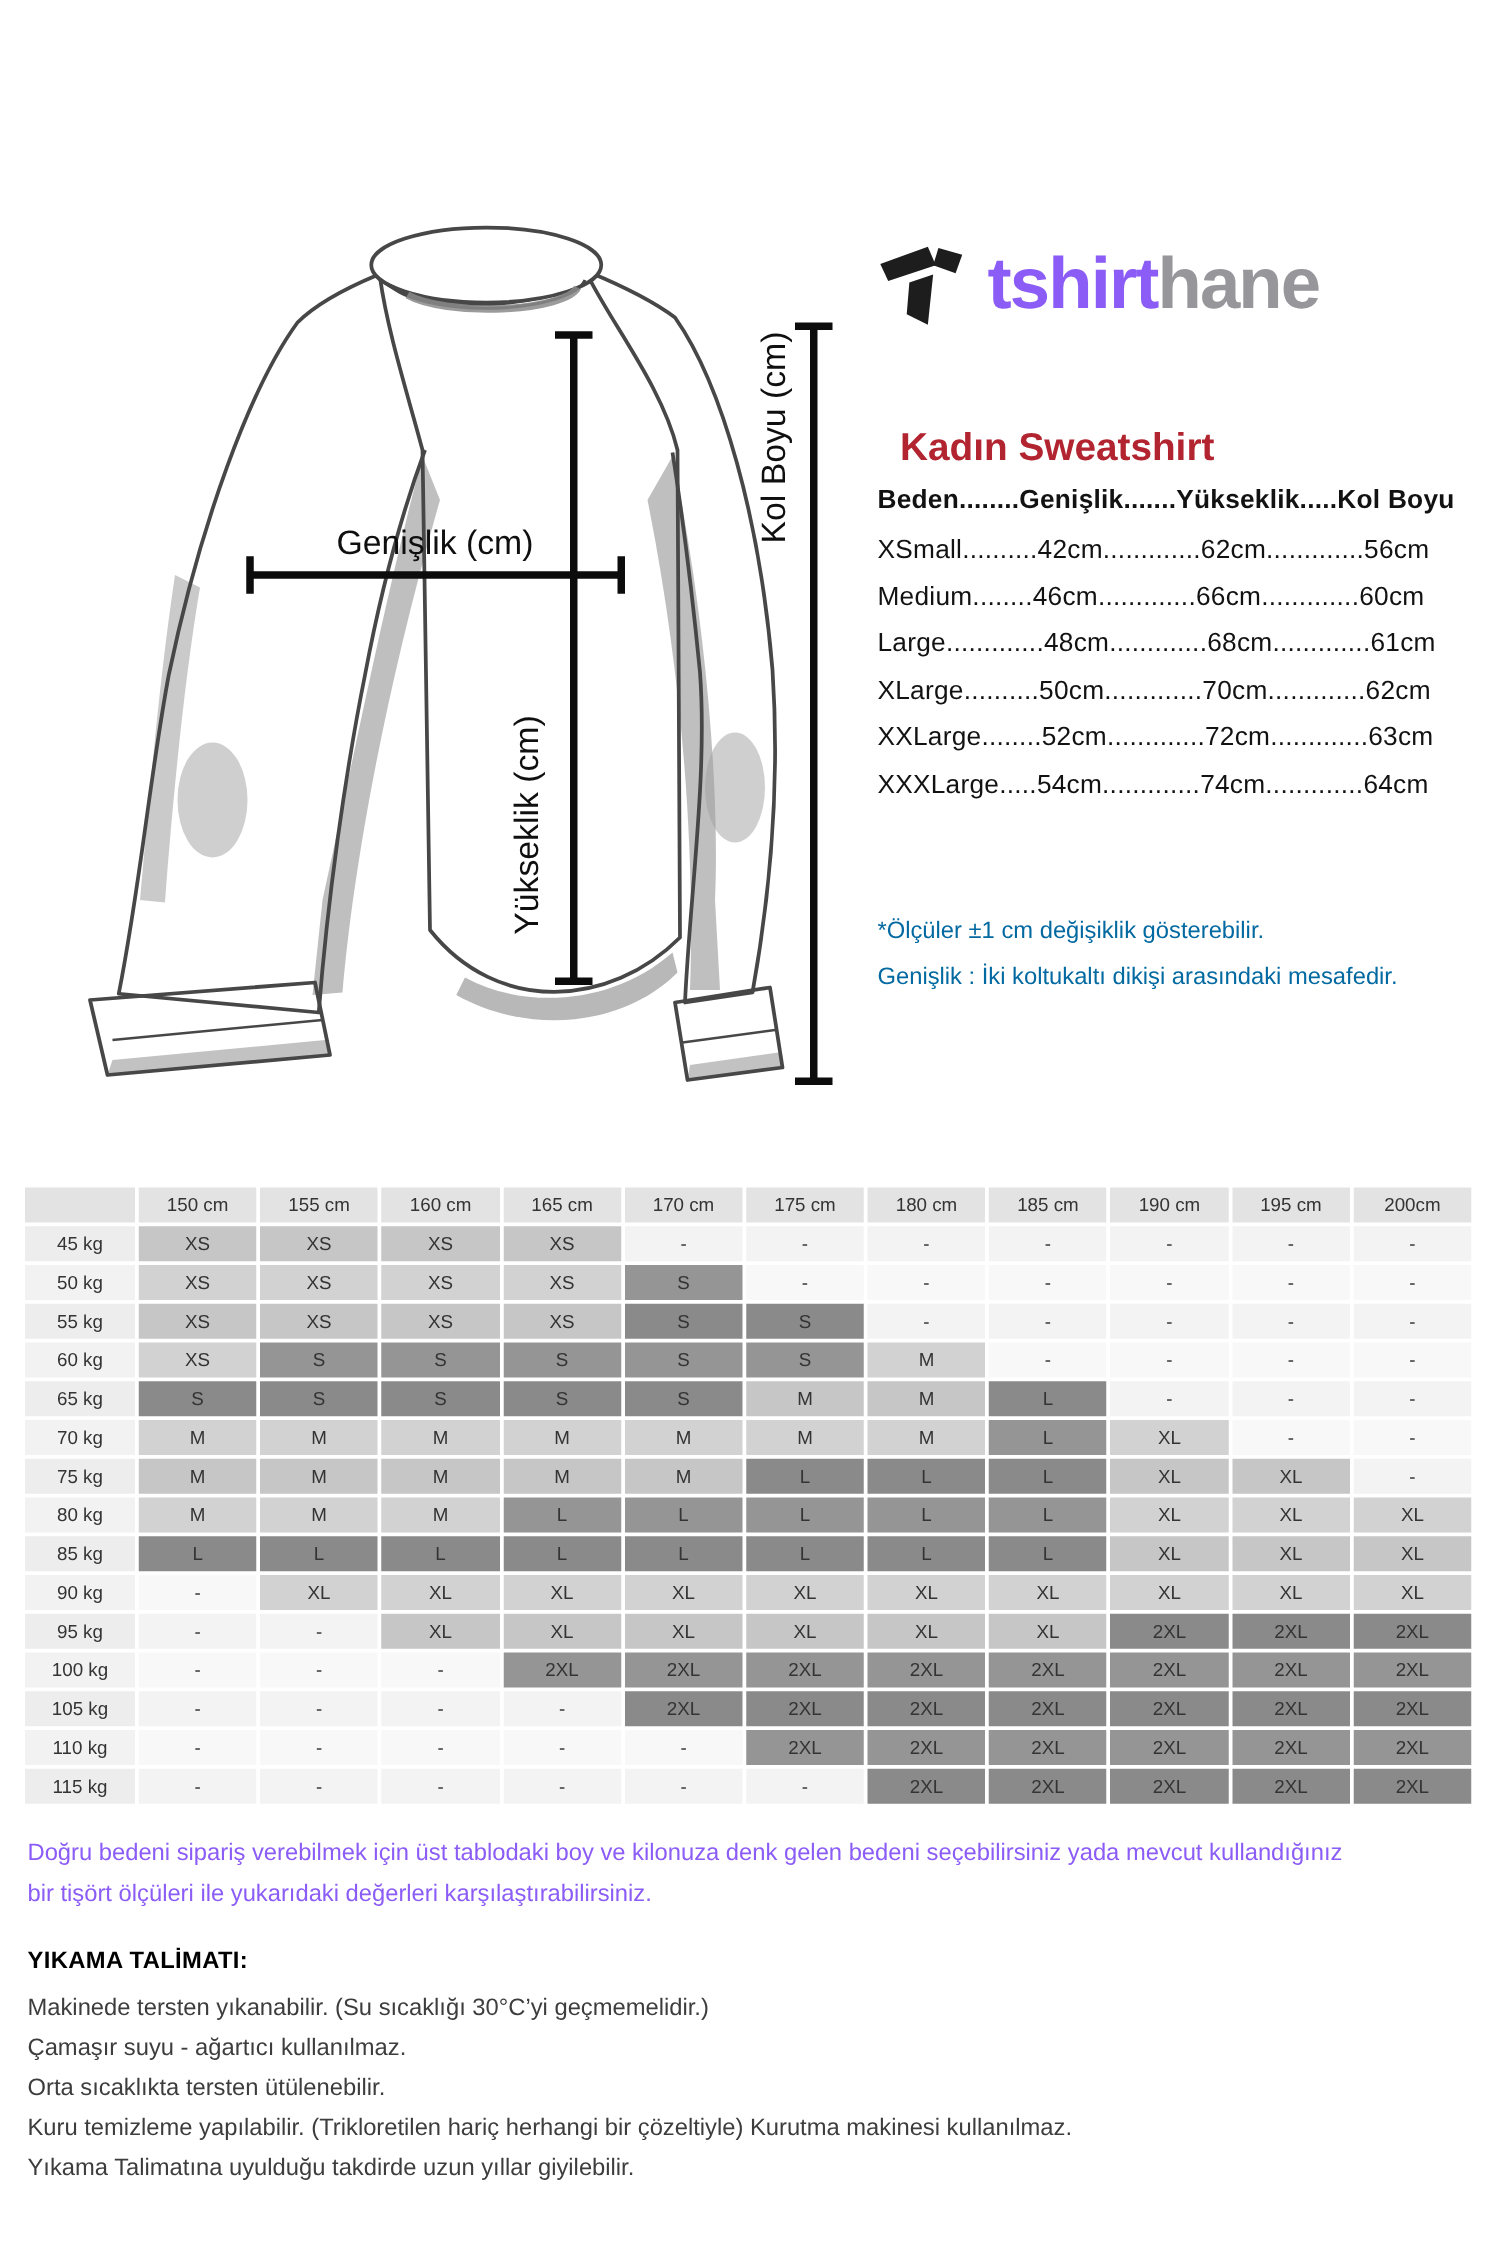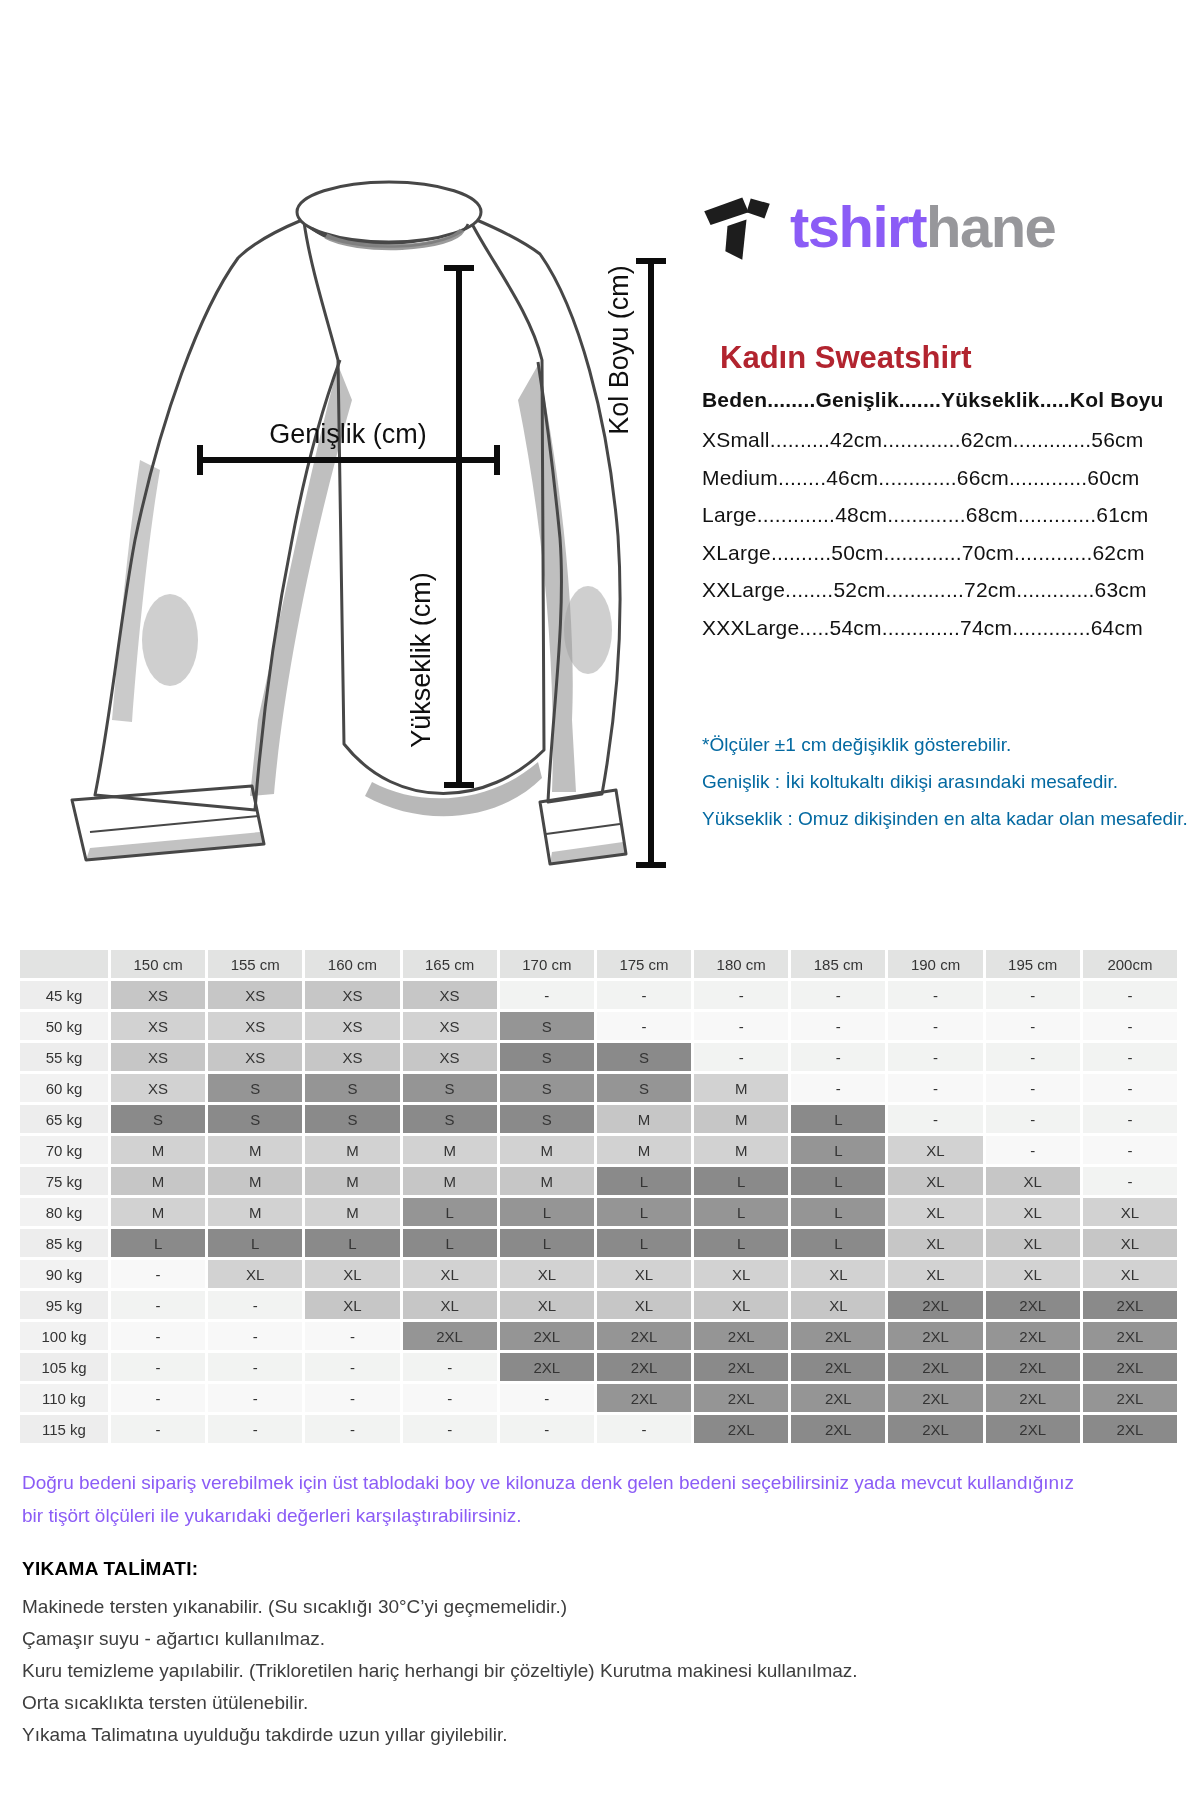--- a/index.html
+++ b/index.html
@@ -125,21 +125,20 @@
         <div class="sl-row">Large.............48cm.............68cm.............61cm</div>
         <div class="sl-row">XLarge..........50cm.............70cm.............62cm</div>
         <div class="sl-row">XXLarge........52cm.............72cm.............63cm</div>
         <div class="sl-row">XXXLarge.....54cm.............74cm.............64cm</div>
       </div>
   </div>
 
   <div class="abs notes" id="notes">
       <div class="note-line">*Ölçüler ±1 cm değişiklik gösterebilir.</div>
       <div class="note-line">Genişlik : İki koltukaltı dikişi arasındaki mesafedir.</div>
-      <div class="note-line">Yükseklik : Omuz dikişinden en alta kadar olan mesafedir.</div>
     </div>
 
   <div class="abs size-grid" id="size-grid">
       <div class="gcell ghead"></div>
       <div class="gcell ghead">150 cm</div>
       <div class="gcell ghead">155 cm</div>
       <div class="gcell ghead">160 cm</div>
       <div class="gcell ghead">165 cm</div>
       <div class="gcell ghead">170 cm</div>
       <div class="gcell ghead">175 cm</div>
@@ -333,19 +332,19 @@
   <div class="abs size-help">
     <div>Doğru bedeni sipariş verebilmek için üst tablodaki  boy ve kilonuza denk gelen bedeni seçebilirsiniz yada mevcut kullandığınız</div>
     <div>bir tişört ölçüleri ile yukarıdaki değerleri karşılaştırabilirsiniz.</div>
   </div>
 
   <div class="abs wash">
     <div class="wash-title">YIKAMA TALİMATI:</div>
     <div class="wash-lines" id="wash-lines">
         <div class="wash-line">Makinede tersten yıkanabilir. (Su sıcaklığı 30°C’yi geçmemelidir.)</div>
         <div class="wash-line">Çamaşır suyu - ağartıcı kullanılmaz.</div>
+        <div class="wash-line">Orta sıcaklıkta tersten ütülenebilir.</div>
         <div class="wash-line">Kuru temizleme yapılabilir. (Trikloretilen hariç herhangi bir çözeltiyle) Kurutma makinesi kullanılmaz.</div>
-        <div class="wash-line">Orta sıcaklıkta tersten ütülenebilir.</div>
         <div class="wash-line">Yıkama Talimatına uyulduğu takdirde uzun yıllar giyilebilir.</div>
       </div>
   </div>
 
 </div>
 
 </body></html>

